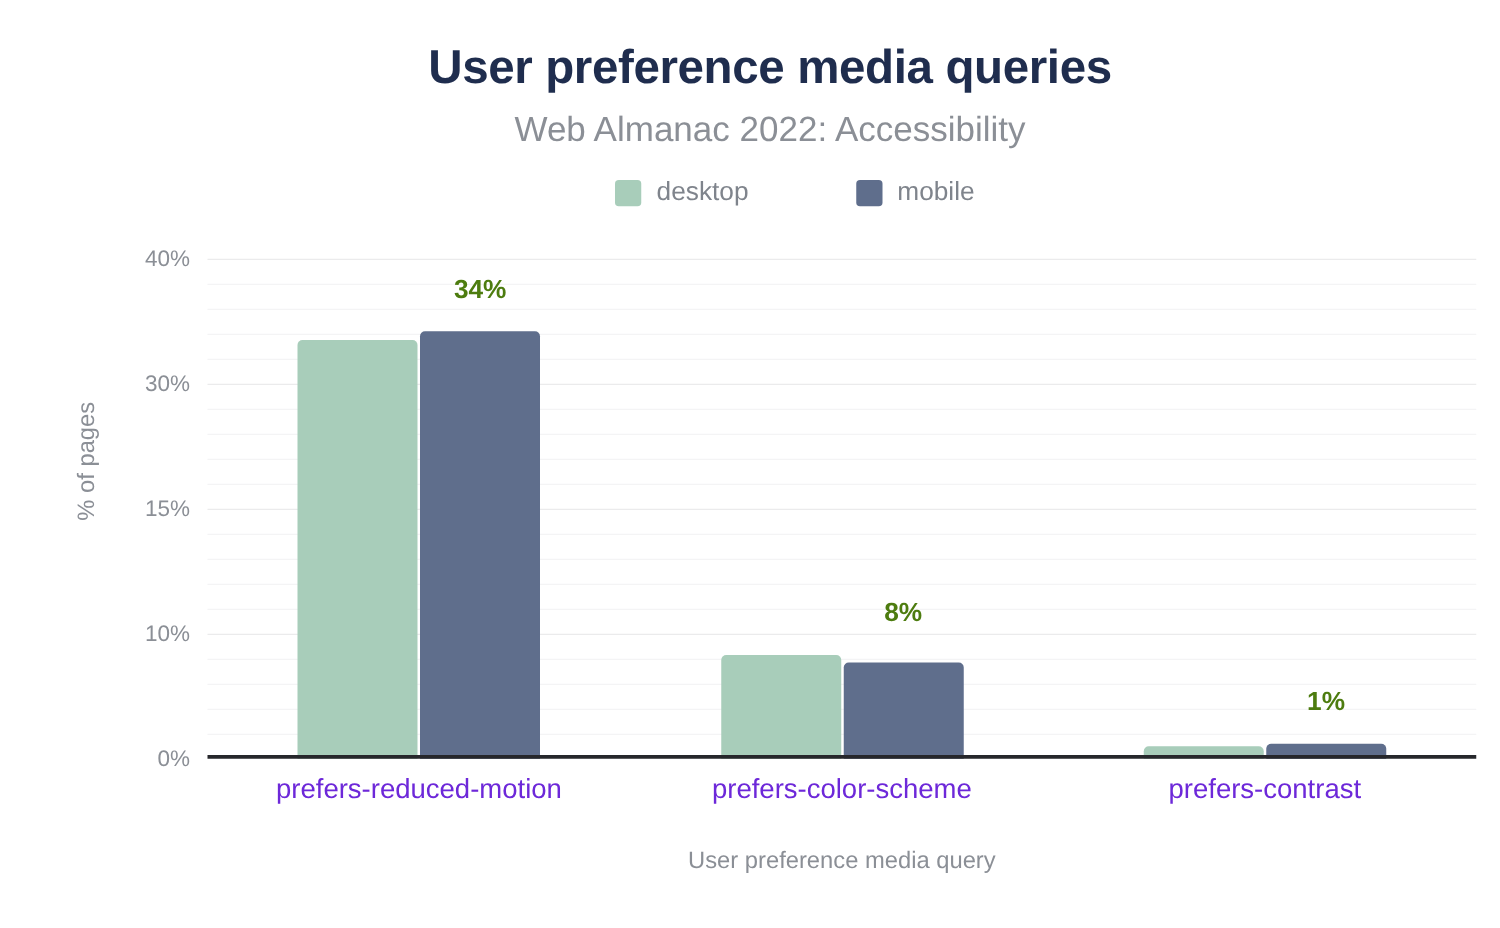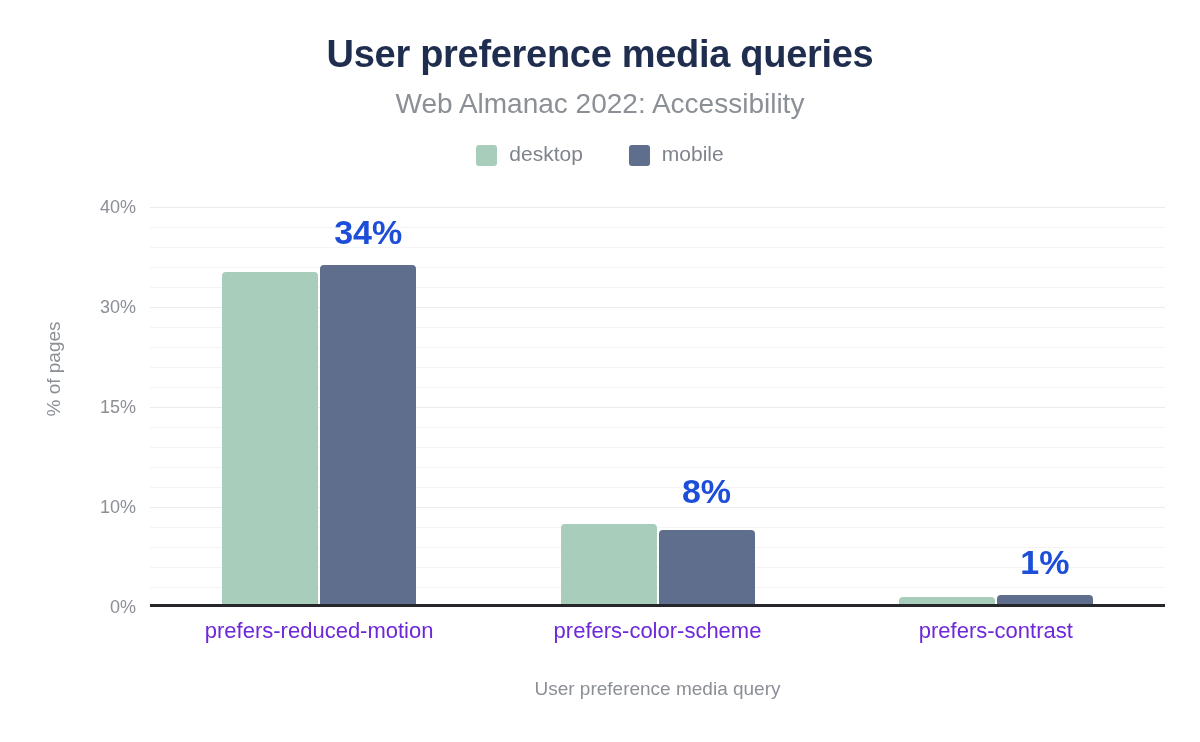--- a/index.html
+++ b/index.html
@@ -10,21 +10,21 @@
   body {
     width: 1200px;
     height: 742px;
     font-family: "Liberation Sans", sans-serif;
     overflow: hidden;
     position: relative;
   }
 
   #chart-root {
     position: absolute;
-    left: 0; top: 0;
+    left: 16px; top: 0;
     width: 976px;
     height: 742px;
   }
 
   
   .chart-title {
     position: absolute;
     left: 0;
     top: 30px;
     width: 1200px;
@@ -53,22 +53,23 @@
     left: 0;
     top: 142px;
     width: 1200px;
     display: flex;
     justify-content: center;
     align-items: center;
     gap: 46px;
   }
   .legend-item {
     display: flex;
-    align-items: flex-end;
+    align-items: center;
     gap: 12px;
+    margin-left: 40px;
   }
   .legend-swatch {
     width: 21px;
     height: 21px;
     border-radius: 3px;
     display: block;
   }
   .legend-label {
     font-size: 21px;
     color: #7f848c;
@@ -128,23 +129,23 @@
     bottom: 0;
     border-radius: 4px 4px 0 0;
   }
   .bar-desktop { background: #a8cdba; }
   .bar-mobile  { background: #5f6e8c; }
 
   
   .data-label {
     position: absolute;
     text-align: center;
-    font-size: 34px;
+    font-size: 21px;
     font-weight: bold;
-    color: #1d4ed8;
+    color: #4d7c0f;
     line-height: 30px;
     white-space: nowrap;
   }
 
   
   .xtick-label {
     position: absolute;
     top: 618px;
     text-align: center;
     font-size: 22px;

